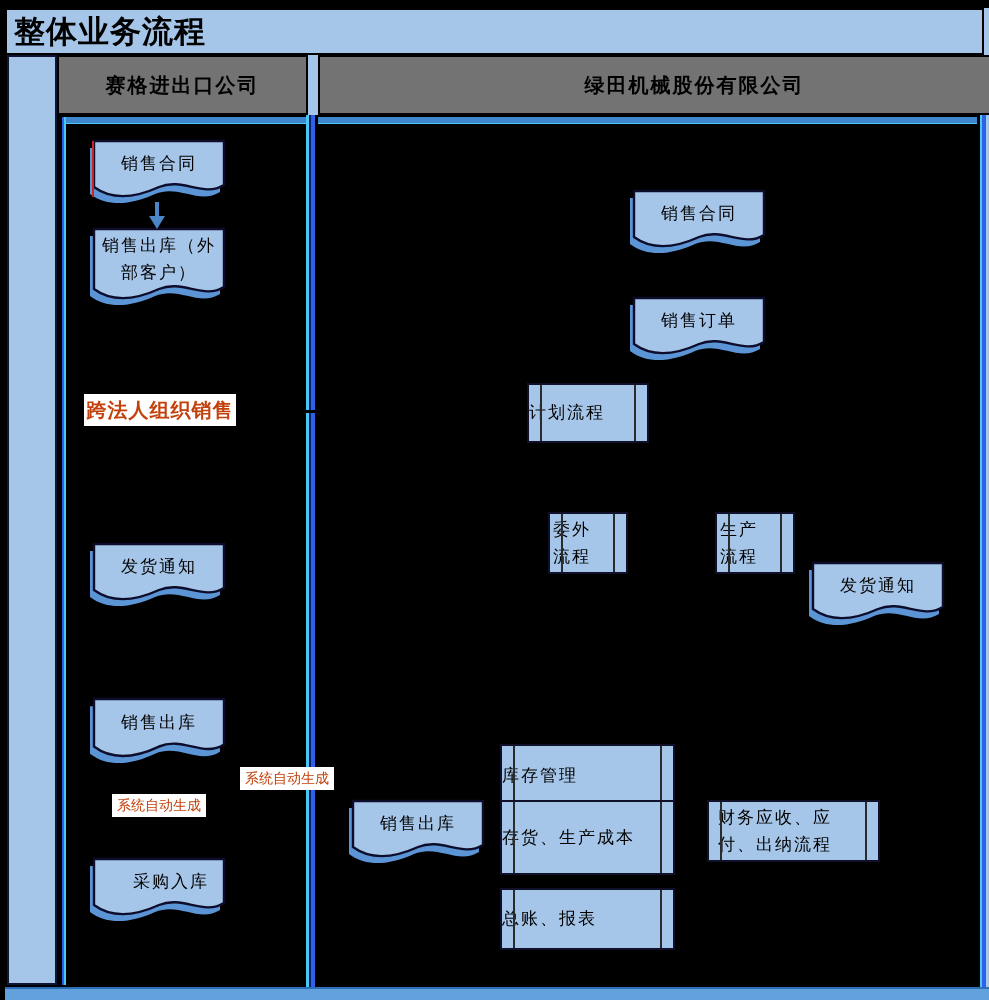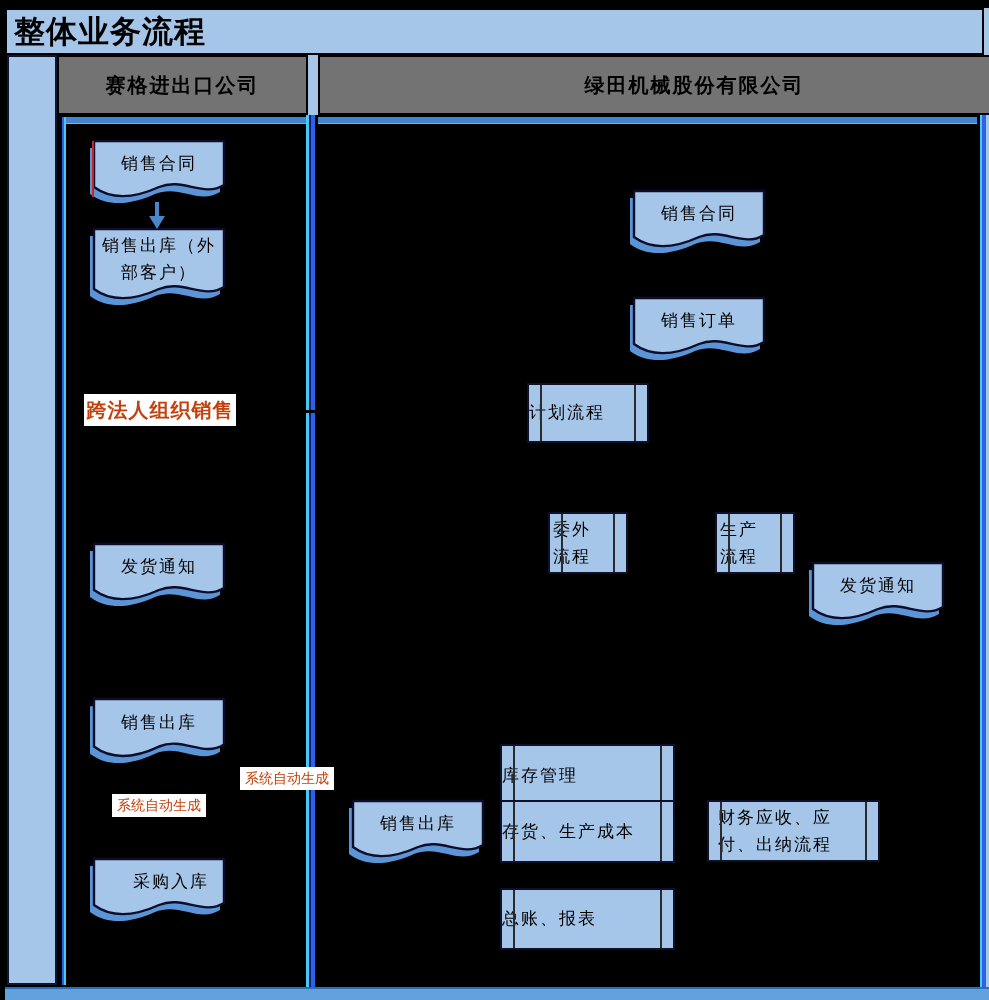--- a/index.html
+++ b/index.html
@@ -202,21 +202,21 @@
   </div>
   <div class="abs pbox" style="left:548px;top:512px;width:80px;height:62px;">
     <span style="width:44px;">委外流程</span>
   </div>
   <div class="abs pbox" style="left:715px;top:512px;width:80px;height:62px;">
     <span style="width:44px;">生产流程</span>
   </div>
   <div class="abs pbox" style="left:500px;top:700px;width:175px;height:63px;margin-top:44px;">
     <span>库存管理</span>
   </div>
-  <div class="abs pbox" style="left:500px;top:800px;width:175px;height:63px;">
+  <div class="abs pbox" style="left:500px;top:800px;width:175px;height:75px;">
     <span>存货、生产成本</span>
   </div>
   <div class="abs pbox" style="left:500px;top:888px;width:175px;height:62px;">
     <span>总账、报表</span>
   </div>
   <div class="abs pbox" style="left:707px;top:800px;width:173px;height:62px;">
     <span style="width:132px;">财务应收、应付、出纳流程</span>
   </div>
 
 </div>

